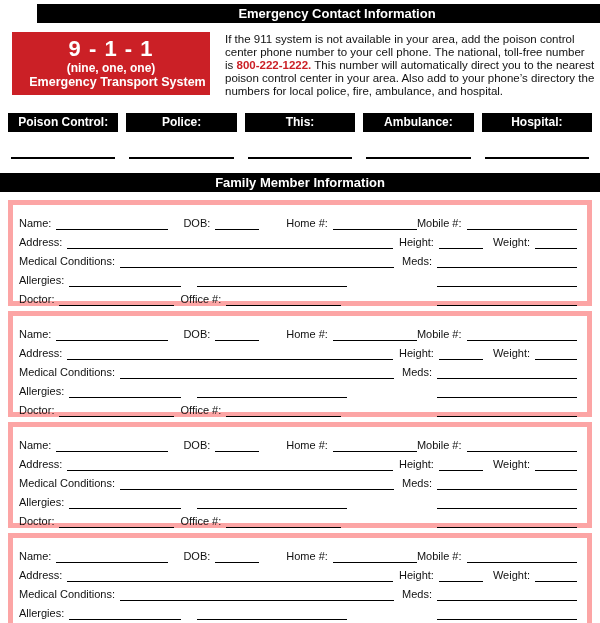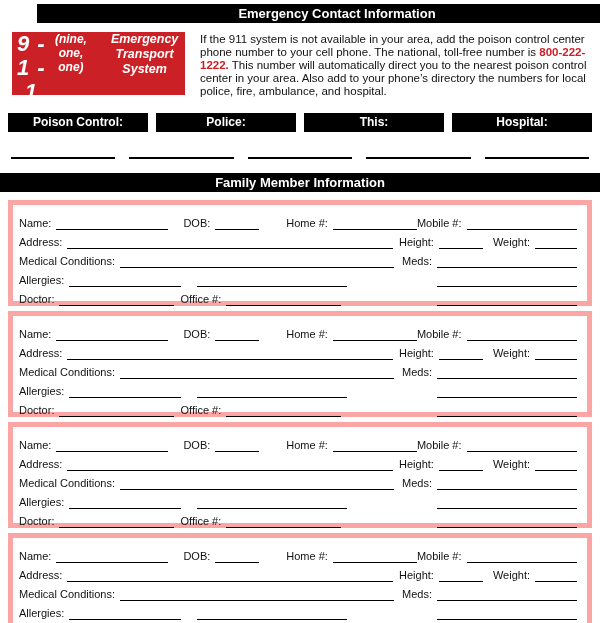--- a/index.html
+++ b/index.html
@@ -7,23 +7,23 @@
     font-family:"Liberation Sans","DejaVu Sans",sans-serif; color:#111; }
 
   
   .bar { background:#000; color:#fff; height:19px; line-height:19px;
     text-align:center; font-size:13px; font-weight:bold; width:600px; }
   .bar.top { margin-top:4px;margin-left:37px; }
   .bar.family { margin-top:14px; }
 
   
   .intro { display:flex; margin:9px 5px 0 12px; }
-  .redbox { width:173px; height:63px; background:var(--red,#cb2026);
-    color:#fff; text-align:center; display:flex; flex-direction:row;
-    justify-content:center; flex:none;font-style:italic; }
+  .redbox { width:198px; height:63px; background:var(--red,#cb2026);
+    color:#fff; text-align:center; display:flex; flex-direction:column;
+    justify-content:center; flex:none; }
   .redbox .num { font-size:22px; font-weight:bold; letter-spacing:1px; line-height:24px; }
   .redbox .phonetic { font-size:12px; font-weight:bold; line-height:14px; }
   .redbox .sys { font-size:12.5px; font-weight:bold; line-height:15px;padding-left:13px; }
   .intro-text { margin-left:15px; width:398px; font-size:11.5px; line-height:13px; padding-top:1px; }
   .intro-text .phone { color:#cb2026; font-weight:bold; }
 
   
   .contact-row { display:flex; gap:8px; margin:15px 8px 0 8px; }
   .contact-box { flex:1; background:#000; color:#fff; height:19px; line-height:19px;
     text-align:center; font-size:12px; font-weight:bold; }
@@ -58,20 +58,21 @@
     <div class="phonetic">(nine, one, one)</div>
     <div class="sys">Emergency Transport System</div>
   </div>
   <div class="intro-text"><span>If the 911 system is not available in your area, add the poison control center phone number to your cell phone. The national, toll-free number is </span><span class="phone">800-222-1222.</span><span> This number will automatically direct you to the nearest poison control center in your area. Also add to your phone’s directory the numbers for local police, fire, ambulance, and hospital.</span></div>
 </div>
 
 <div class="contact-row">
   <div class="contact-box">Poison Control:</div>
   <div class="contact-box">Police:</div>
   <div class="contact-box">This:</div>
+  <div class="contact-box">Ambulance:</div>
   <div class="contact-box">Hospital:</div>
 </div>
 <div class="contact-lines">
   <div class="contact-line-cell">
       <div class="contact-line"></div>
     </div>
   <div class="contact-line-cell">
       <div class="contact-line"></div>
     </div>
   <div class="contact-line-cell">

